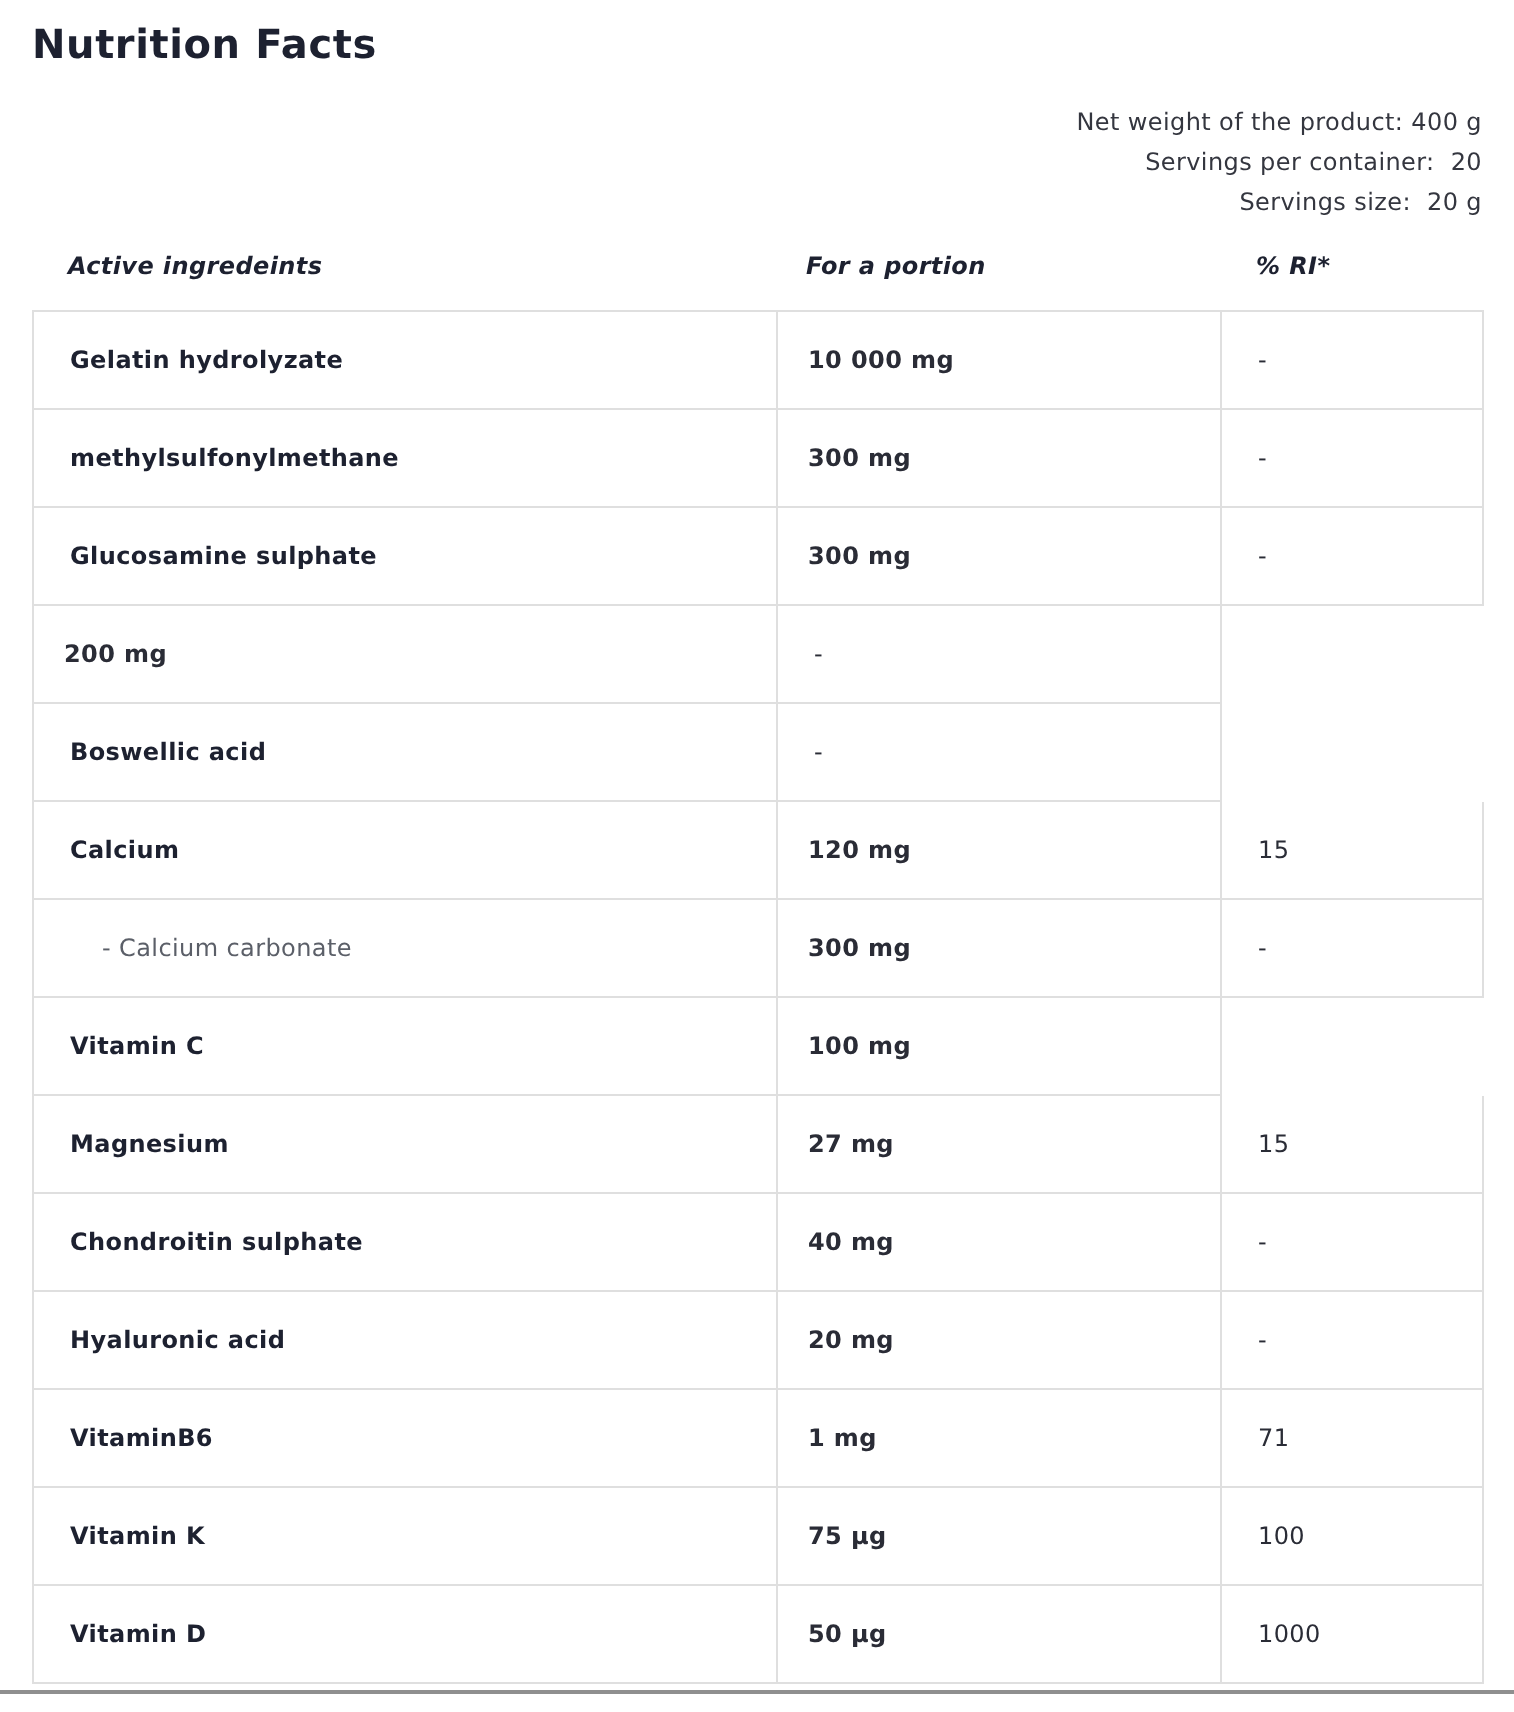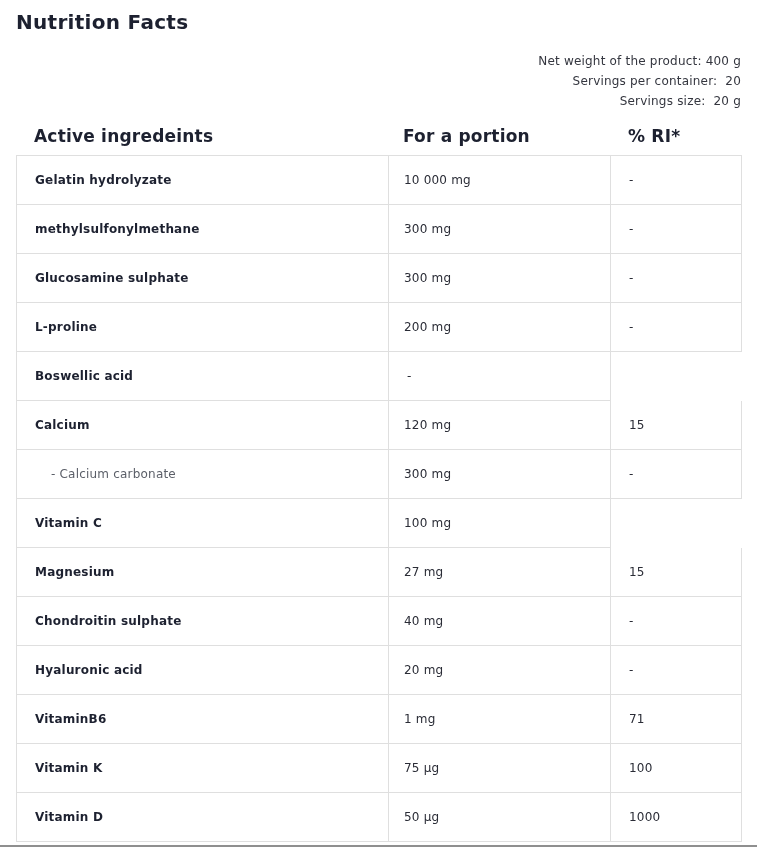--- a/index.html
+++ b/index.html
@@ -40,26 +40,27 @@
     white-space: pre;
   }
 
   .thead {
     display: grid;
     grid-template-columns: 372px 222px 131px;
     margin-top: 15px;
     height: 17px;
   }
   .th {
-    font-size: 17px;
+    font-size: 12px;
     font-weight: 700;
     letter-spacing: 0.2px;
     color: var(--text-dark);
     padding-left: 18px;
     white-space: nowrap;
+    font-style: italic;
   }
   .th.c2 { padding-left: 15px; }
 
   .ing-table {
     margin-top: 12px;
     width: 726px;
     border-top: 1px solid var(--border);
     border-left: 1px solid var(--border);
   }
   .t-row {
@@ -73,21 +74,21 @@
     align-items: center;
     border-right: 1px solid var(--border);
     border-bottom: 1px solid var(--border);
     padding-left: 18px;
     font-size: 12px;
     letter-spacing: 0.2px;
     white-space: nowrap;
     overflow: hidden;
   }
   .t-cell.name   { font-weight: 600; color: var(--text-dark); }
-  .t-cell.portion{ padding-left: 15px; font-weight: 400; color: #2a2c36; }
+  .t-cell.portion{ padding-left: 15px; font-weight: 700; color: #2a2c36; }
   .t-cell.ri     { font-weight: 500; color: #2a2c36; }
   .t-row.indent .t-cell.name {
     font-weight: 400;
     color: var(--text-muted);
     padding-left: 34px;
   }
 
   .bottom-divider {
     margin-top: 3px;
     width: 757px;
@@ -124,21 +125,20 @@
     <div class="t-cell name">methylsulfonylmethane</div>
     <div class="t-cell portion">300 mg</div>
     <div class="t-cell ri">-</div>
   </div>
       <div class="t-row">
     <div class="t-cell name">Glucosamine sulphate</div>
     <div class="t-cell portion">300 mg</div>
     <div class="t-cell ri">-</div>
   </div>
       <div class="t-row">
-    <div class="t-cell name">L-proline</div>
     <div class="t-cell portion">200 mg</div>
     <div class="t-cell ri">-</div>
   </div>
       <div class="t-row">
     <div class="t-cell name">Boswellic acid</div>
     <div class="t-cell ri">-</div>
   </div>
       <div class="t-row">
     <div class="t-cell name">Calcium</div>
     <div class="t-cell portion">120 mg</div>

